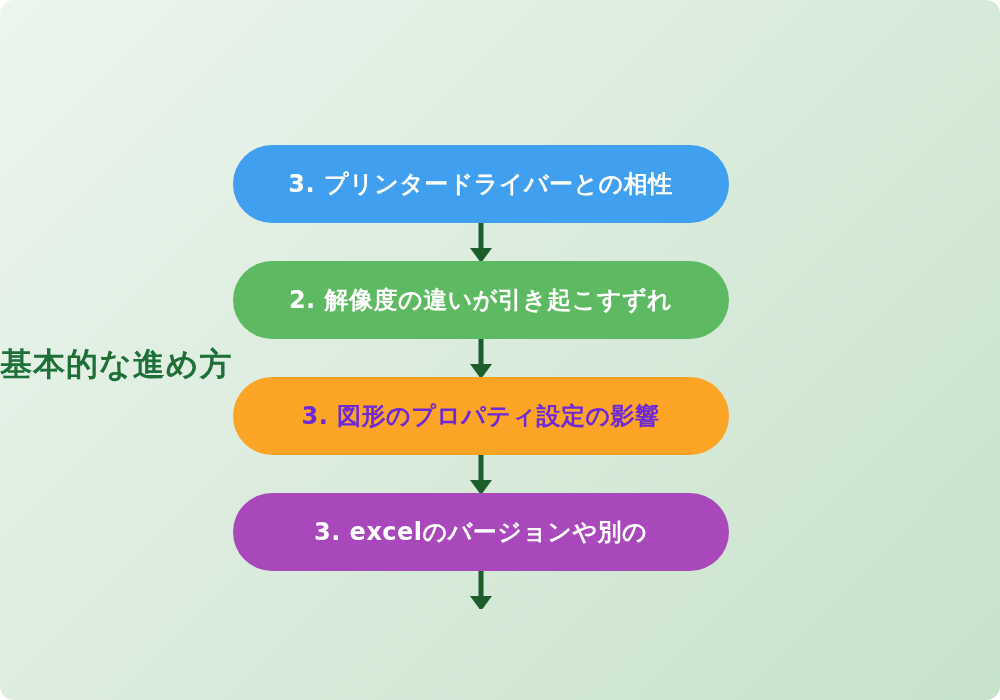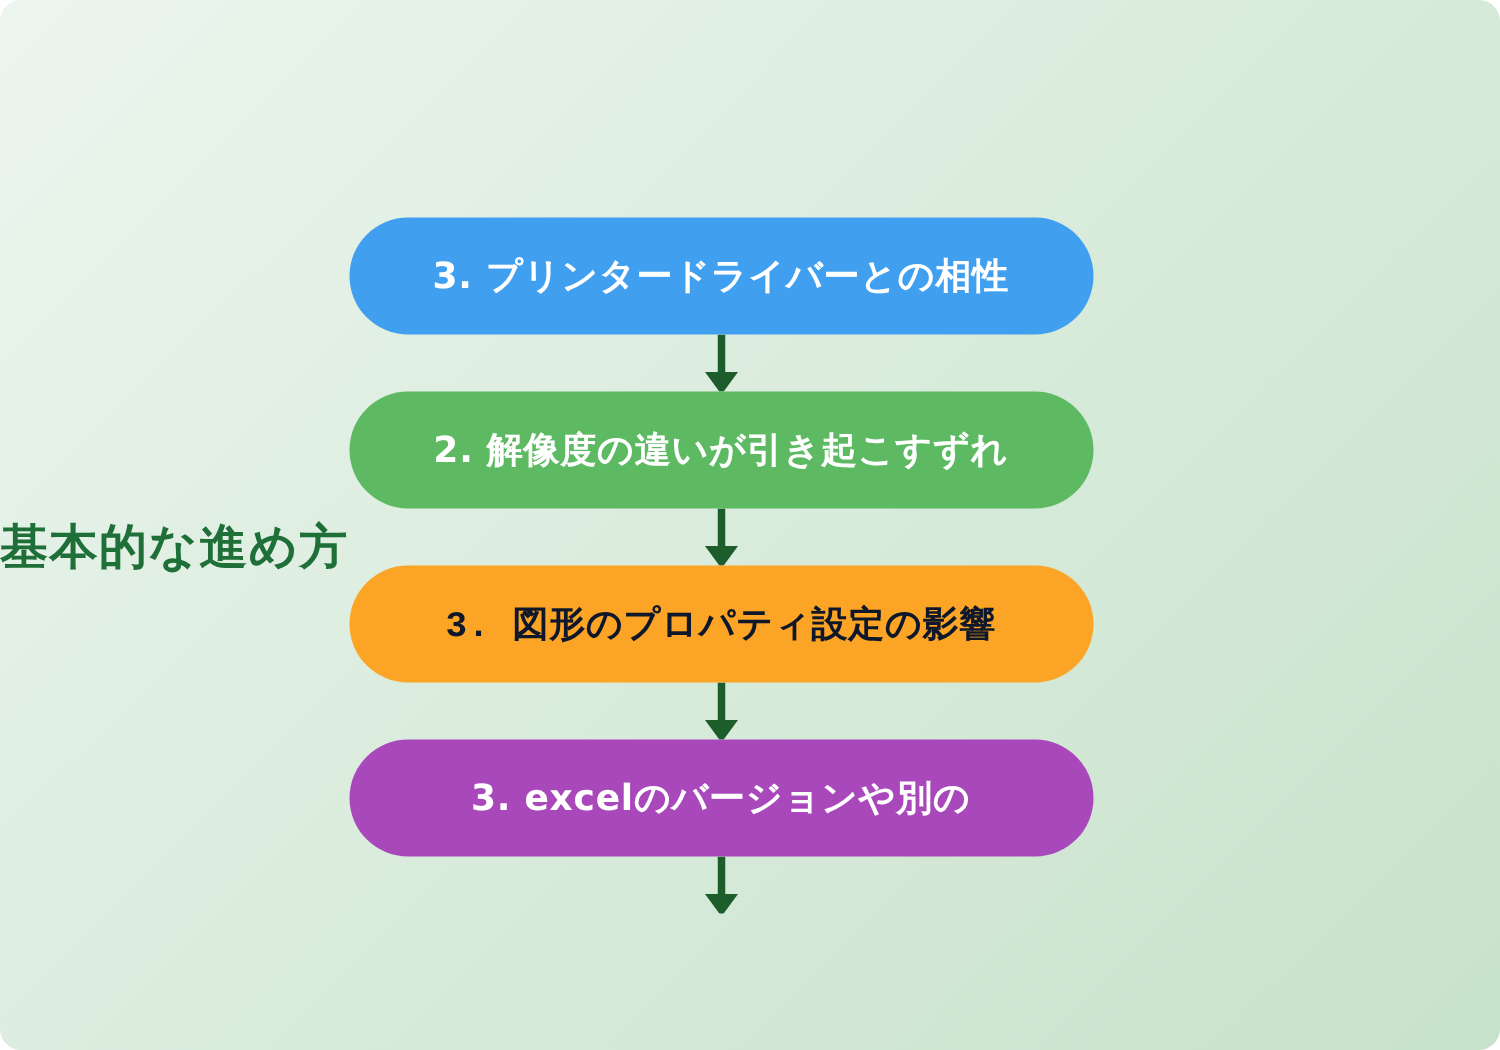--- a/index.html
+++ b/index.html
@@ -71,21 +71,21 @@
   <div class="step" style="background: rgb(94, 186, 98);">
     <span class="step-label" style="color: rgb(255, 255, 255);">2. 解像度の違いが引き起こすずれ</span>
   </div>
 
   <svg class="arrow" width="26" height="38" viewBox="0 0 26 38">
     <line x1="13" y1="0" x2="13" y2="27" stroke-width="5" stroke="#1d5c2b"></line>
     <polygon points="2,25 24,25 13,40" fill="#1d5c2b"></polygon>
   </svg>
 
   <div class="step" style="background: rgb(251, 164, 37);">
-    <span class="step-label" style="color: #0f172a; font-family: Liberation Mono, monospace;">3. 図形のプロパティ設定の影響</span>
+    <span class="step-label" style="color: #6d28d9;">3. 図形のプロパティ設定の影響</span>
   </div>
 
   <svg class="arrow" width="26" height="38" viewBox="0 0 26 38">
     <line x1="13" y1="0" x2="13" y2="27" stroke-width="5" stroke="#1d5c2b"></line>
     <polygon points="2,25 24,25 13,40" fill="#1d5c2b"></polygon>
   </svg>
 
   <div class="step" style="background: rgb(168, 72, 187);">
     <span class="step-label" style="color: rgb(255, 255, 255);">3. excelのバージョンや別の</span>
   </div>

